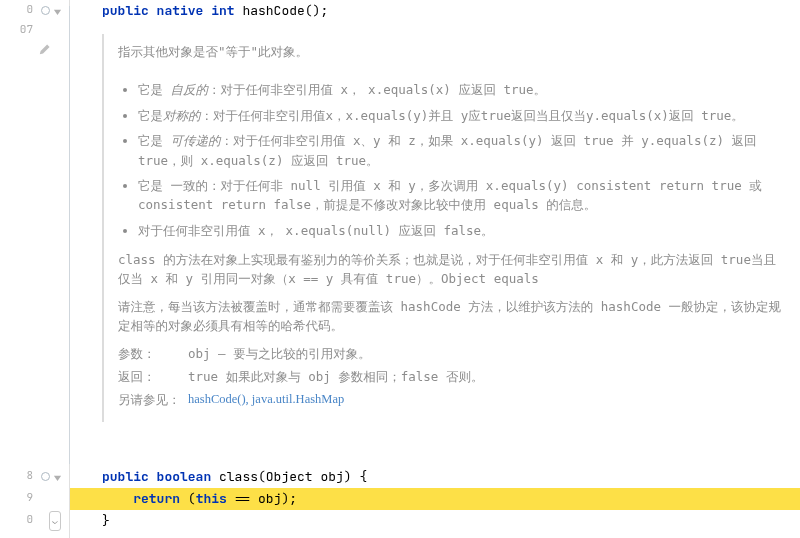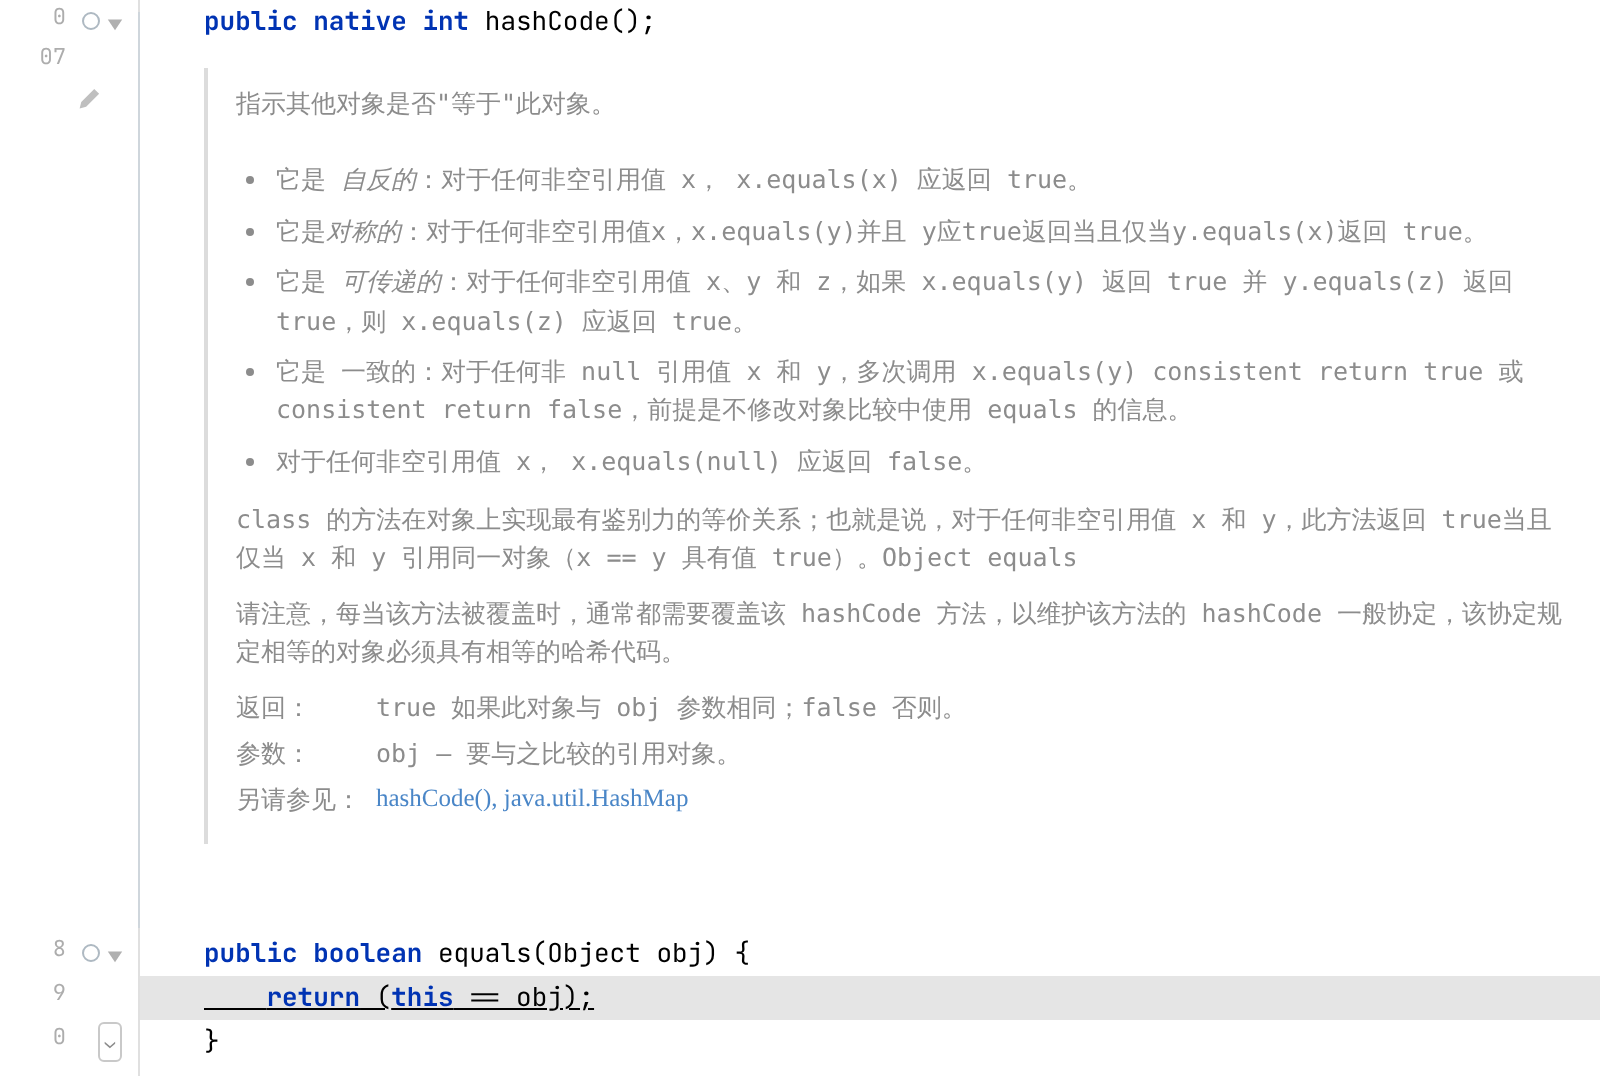--- a/index.html
+++ b/index.html
@@ -7,21 +7,21 @@
 .gutter { position:absolute; left:0; top:0; width:70px; height:100%; background:#fff; border-right:1px solid #e0e0e0; }
 .ln { position:absolute; right:36px; font-size:11px; color:#adadad; text-align:right; width:20px; }
 .gutter-icons { position:absolute; right:8px; top:0; width:24px; }
 .gicon { position:absolute; left:0; width:16px; height:16px; display:flex; align-items:center; justify-content:center; color:#6e6e6e; }
 .gcircle { width:9px; height:9px; border:1px solid #aeb9c2; border-radius:50%; background:#fff; }
 .divl { position:absolute; left:32px; width:1px; background:#cfd6dc; }
 .gsvg { fill:#b0b0b0; }
 .fold { position:absolute; left:12px; width:12px; height:20px; background:#fff; border:1px solid #c9c9c9; border-radius:3px; display:flex; align-items:center; justify-content:center; font-size:9px; color:#8c8c8c; }
 .code { position:absolute; left:70px; top:0; right:0; }
 .line { position:absolute; left:0; right:0; height:22px; line-height:22px; padding-left:32px; white-space:pre; font-family:Consolas,"JetBrains Mono",monospace; }
-.hl { background:#e5e5e5;text-decoration:underline; }
+.hl { background:#fde047; }
 .kw { color:#0033b3; font-weight:bold; }
 .doc-block { position:absolute; left:102px; right:8px; top:34px; background:#fff; }
 .doc-inner { border-left:2px solid #dcdcdc; padding:8px 10px 8px 14px; color:#8c8c8c; font-size:12.5px; line-height:1.55; font-family:Consolas,"Microsoft YaHei",monospace; }
 .doc-inner p { margin-bottom:8px; }
 .doc-inner ul { margin:19px 0 10px 6px; padding-left:14px; }
 .doc-inner li { margin-bottom:6px; }
 .doc-inner em { font-style:italic; }
 .doc-row { margin-bottom:4px; display:flex; }
 .doc-label { width:70px; flex-shrink:0; }
 .doc-link { color:#4a86c7;font-family:Liberation Serif, serif; }
@@ -59,45 +59,45 @@
           <path class="gsvg" d="M5 9 L1 3 h8 z"></path>
         </svg>
       </div>
     <div class="fold" style="top:511px">⌄</div>
   </div>
 </div>
 
 <div class="code">
   <div class="line" style="top:0"><span class="kw">public native int</span><span> hashCode();</span></div>
 
-  <div class="line" style="top:466px"><span class="kw">public boolean</span><span> equals(Object obj) {</span></div>
+  <div class="line" style="top:466px"><span class="kw">public boolean</span><span> class(Object obj) {</span></div>
 
   <div class="line hl" style="top:488px"><span>    </span><span class="kw">return</span><span> (</span><span class="kw">this</span><span> == obj);</span></div>
 
   <div class="line" style="top:510px">}</div>
 </div>
 
 <div class="doc-block">
   <div class="doc-inner">
     <p>指示其他对象是否"等于"此对象。</p>
     <ul>
       <li>它是 <em>自反的</em>：对于任何非空引用值 x， x.equals(x) 应返回 true。</li>
       <li>它是<em>对称的</em>：对于任何非空引用值x，x.equals(y)并且 y应true返回当且仅当y.equals(x)返回 true。</li>
       <li>它是 <em>可传递的</em>：对于任何非空引用值 x、y 和 z，如果 x.equals(y) 返回 true 并 y.equals(z) 返回 true，则 x.equals(z) 应返回 true。</li>
       <li>它是 一致的：对于任何非 null 引用值 x 和 y，多次调用 x.equals(y) consistent return true 或 consistent return false，前提是不修改对象比较中使用 equals 的信息。</li>
       <li>对于任何非空引用值 x， x.equals(null) 应返回 false。</li>
     </ul>
     <p>class 的方法在对象上实现最有鉴别力的等价关系；也就是说，对于任何非空引用值 x 和 y，此方法返回 true当且仅当 x 和 y 引用同一对象（x == y 具有值 true）。Object equals</p>
     <p>请注意，每当该方法被覆盖时，通常都需要覆盖该 hashCode 方法，以维护该方法的 hashCode 一般协定，该协定规定相等的对象必须具有相等的哈希代码。</p>
     <div class="doc-row">
+        <span class="doc-label">参数：</span>
+        <span>obj – 要与之比较的引用对象。</span>
+      </div>
+    <div class="doc-row">
         <span class="doc-label">返回：</span>
         <span>true 如果此对象与 obj 参数相同；false 否则。</span>
-      </div>
-    <div class="doc-row">
-        <span class="doc-label">参数：</span>
-        <span>obj – 要与之比较的引用对象。</span>
       </div>
     <div class="doc-row">
         <span class="doc-label">另请参见：</span>
         <span class="doc-link">hashCode(), java.util.HashMap</span>
       </div>
   </div>
 </div>
 
 </body></html>

